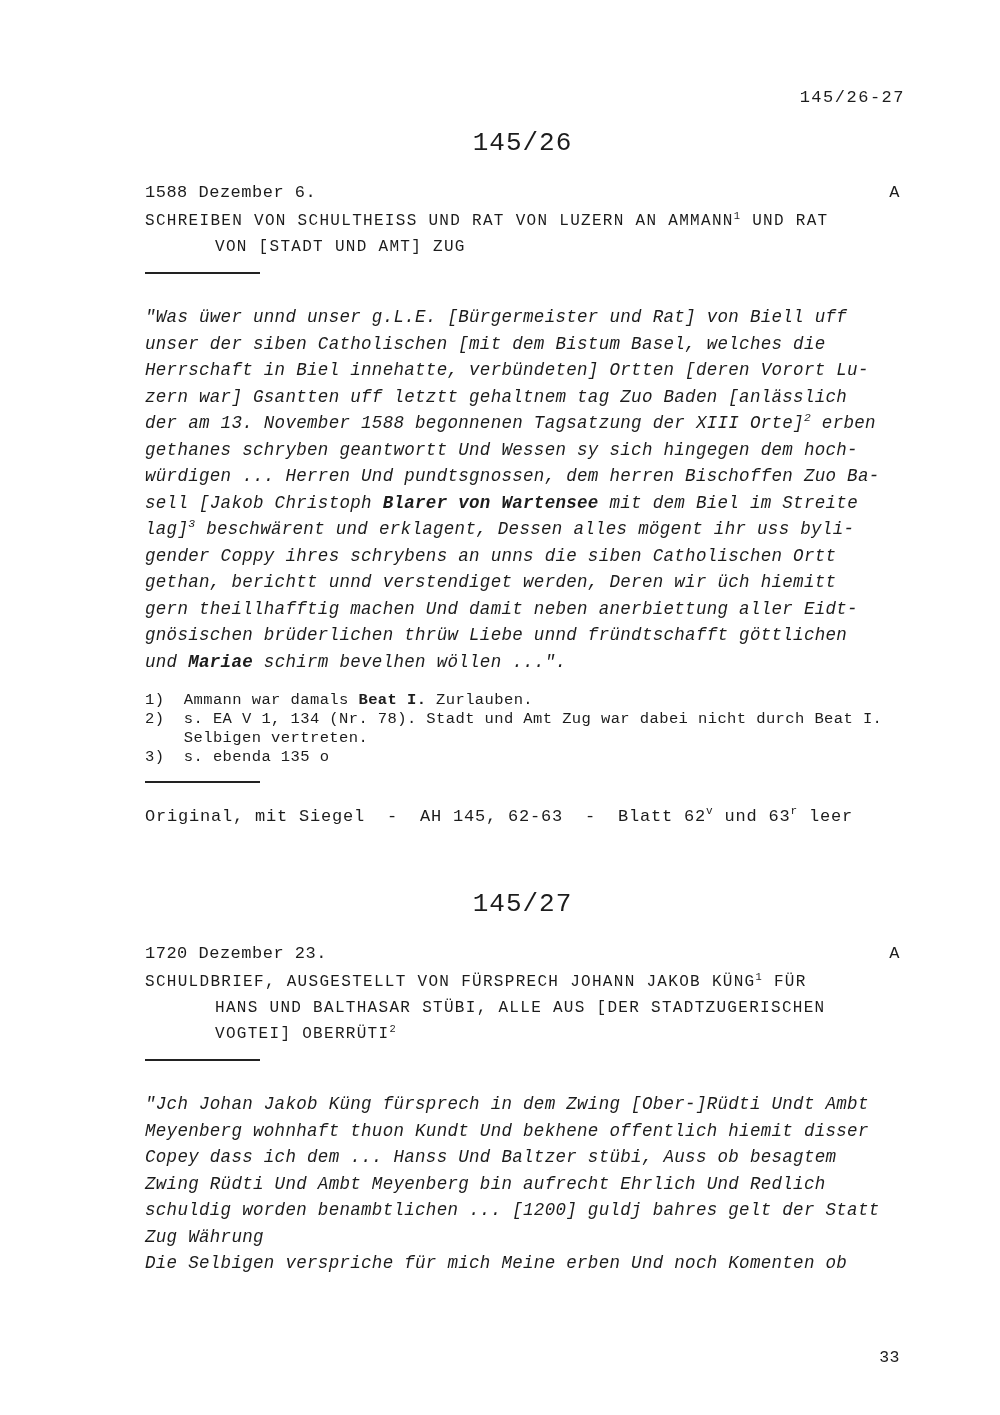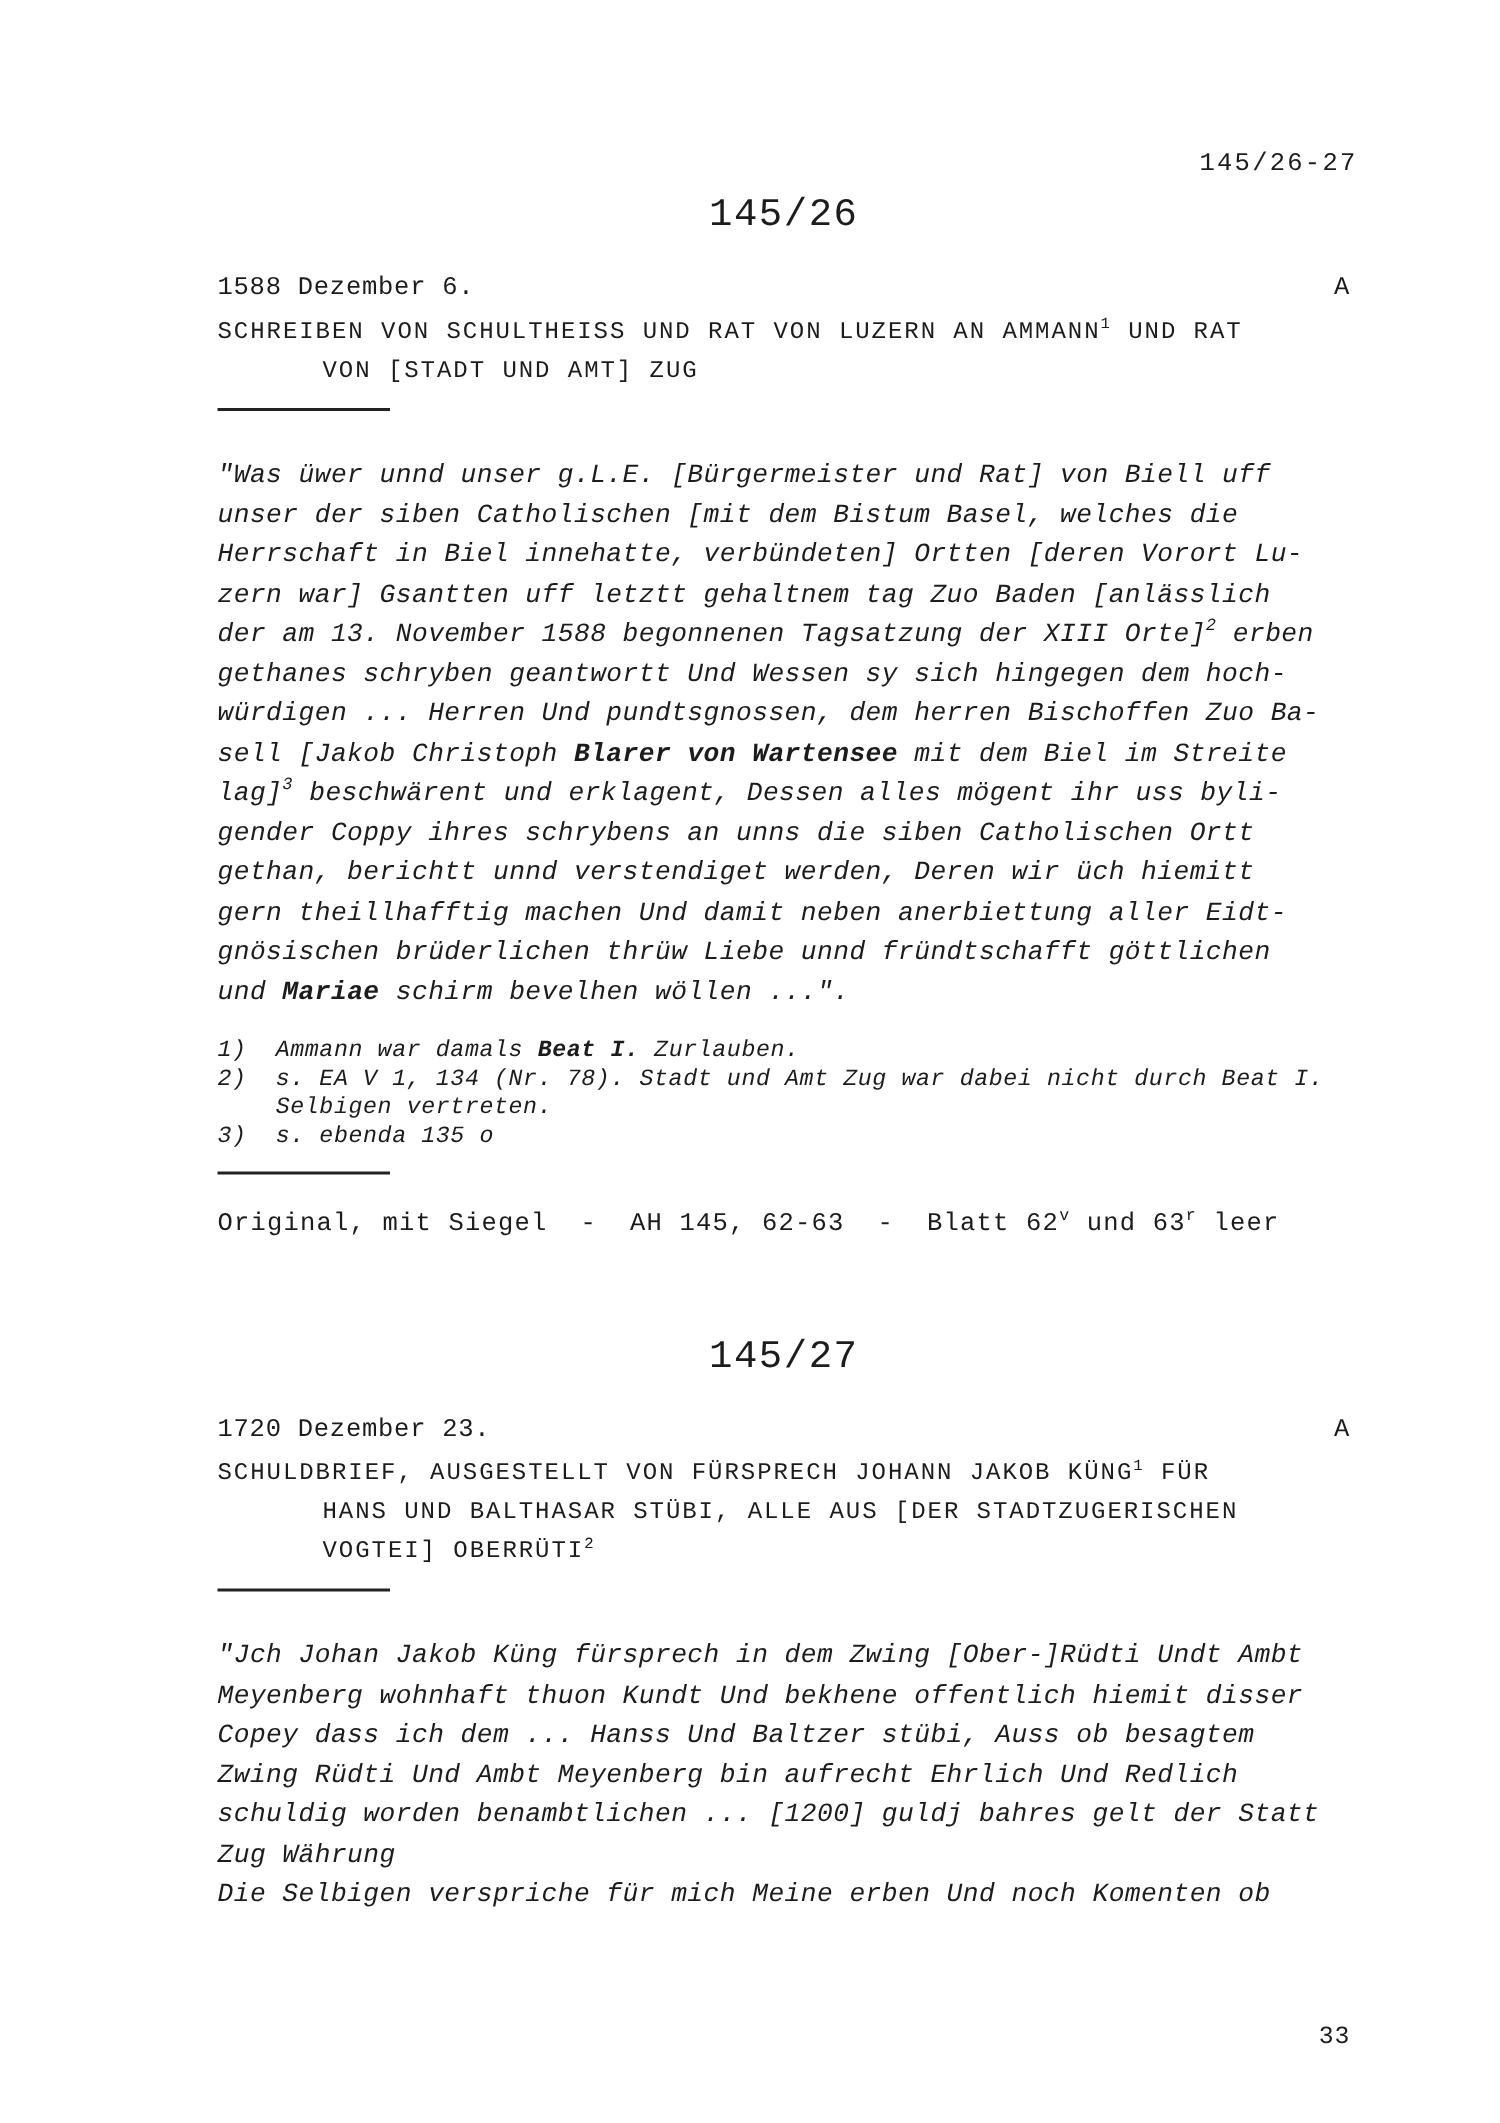--- a/index.html
+++ b/index.html
@@ -13,21 +13,21 @@
     height: 1415px;
     background: #ffffff;
     color: #1c1c1c;
     font-family: "Liberation Mono", "DejaVu Sans Mono", monospace;
     box-sizing: border-box;
     padding: 130px 100px 0 145px;
     overflow: hidden;
   }
   .header-ref {
     position: absolute;
-    top: 100px;
+    top: 88px;
     right: 95px;
     font-size: 17px;
     letter-spacing: 1.5px;
   }
   .entry-number {
     font-size: 26px;
     letter-spacing: 1px;
     text-align: center;
     line-height: 1;
   }
@@ -57,21 +57,20 @@
     font-size: 17.5px;
     letter-spacing: 0.3px;
     line-height: 26.5px;
     font-style: italic;
   }
   .footnotes {
     margin-top: 16px;
     font-size: 15.5px;
     letter-spacing: 0.4px;
     line-height: 19px;
-    font-style: italic;
   }
   .provenance {
     margin-top: 22px;
     font-size: 17px;
     letter-spacing: 0.8px;
     line-height: 24px;
   }
   .entry-2 .entry-number { margin-top: 62px; }
   .line { white-space: pre; }
   .line.ind1 { padding-left: 70px; }

